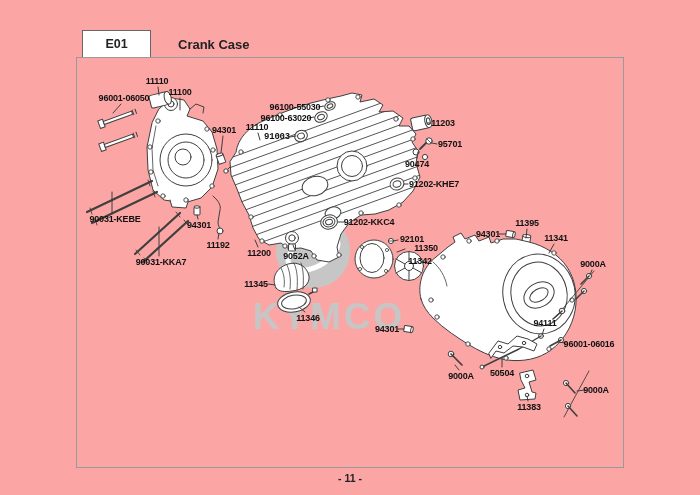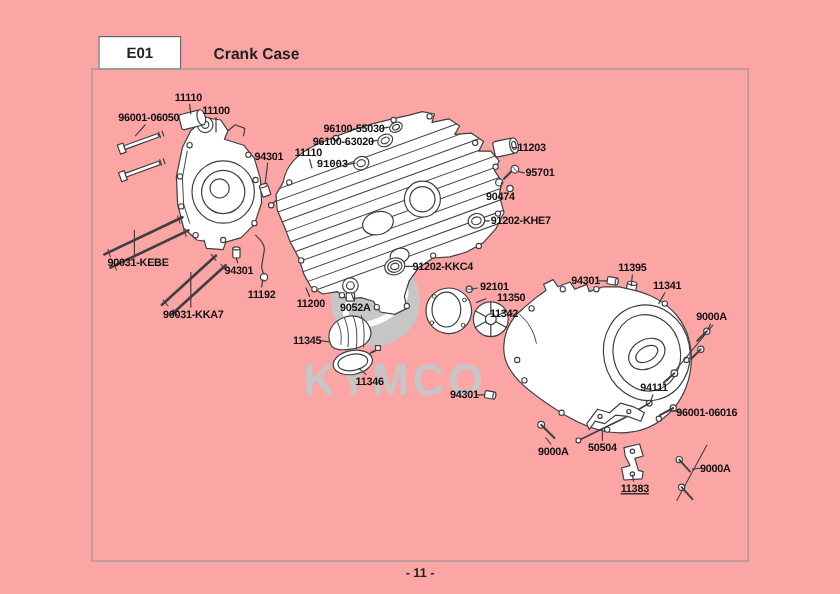--- a/index.html
+++ b/index.html
@@ -400,19 +400,19 @@
       <div class="part-label" style="left: 308px; top: 318px;">11346</div>
       <div class="part-label" style="left: 387px; top: 329px;">94301</div>
       <div class="part-label" style="left: 527px; top: 223px;">11395</div>
       <div class="part-label" style="left: 488px; top: 234px;">94301</div>
       <div class="part-label" style="left: 556px; top: 238px;">11341</div>
       <div class="part-label" style="left: 593px; top: 264px;">9000A</div>
       <div class="part-label" style="left: 545px; top: 323px;">94111</div>
       <div class="part-label" style="left: 589px; top: 344px;">96001-06016</div>
       <div class="part-label" style="left: 461px; top: 376px;">9000A</div>
       <div class="part-label" style="left: 502px; top: 373px;">50504</div>
-      <div class="part-label" style="left: 529px; top: 407px; text-decoration: underline;">11383</div>
+      <div class="part-label" style="left: 529px; top: 407px;">11383</div>
       <div class="part-label" style="left: 596px; top: 390px;">9000A</div>
     </div>
 
   <div class="page-num">- 11 -</div>
 
 </div>
 
 </body></html>

